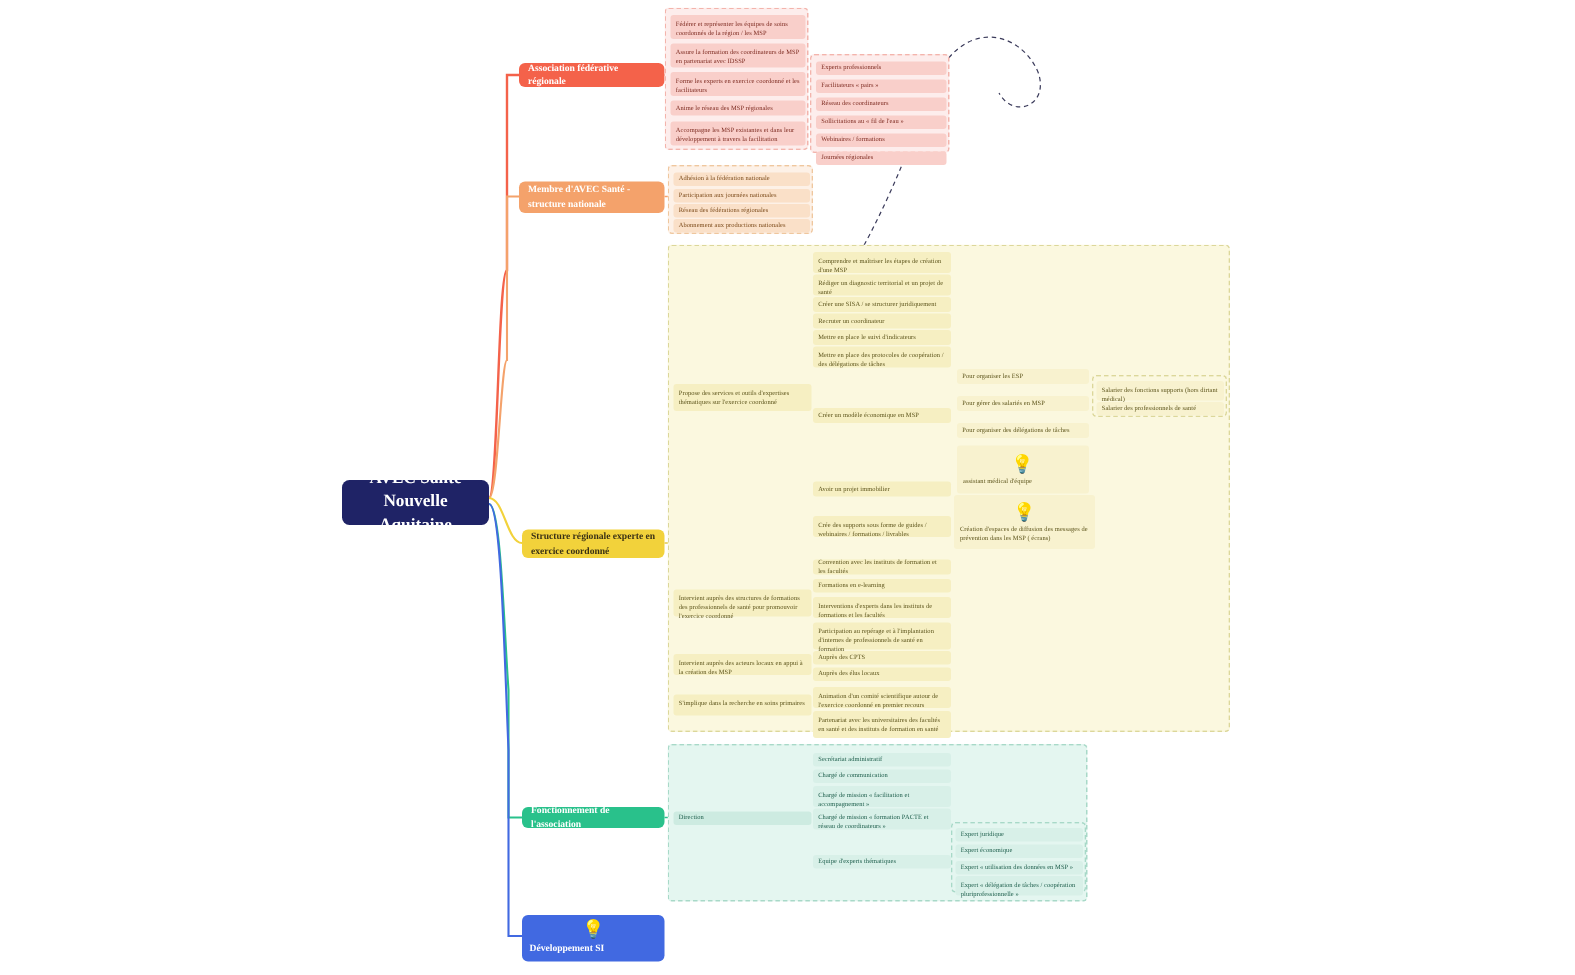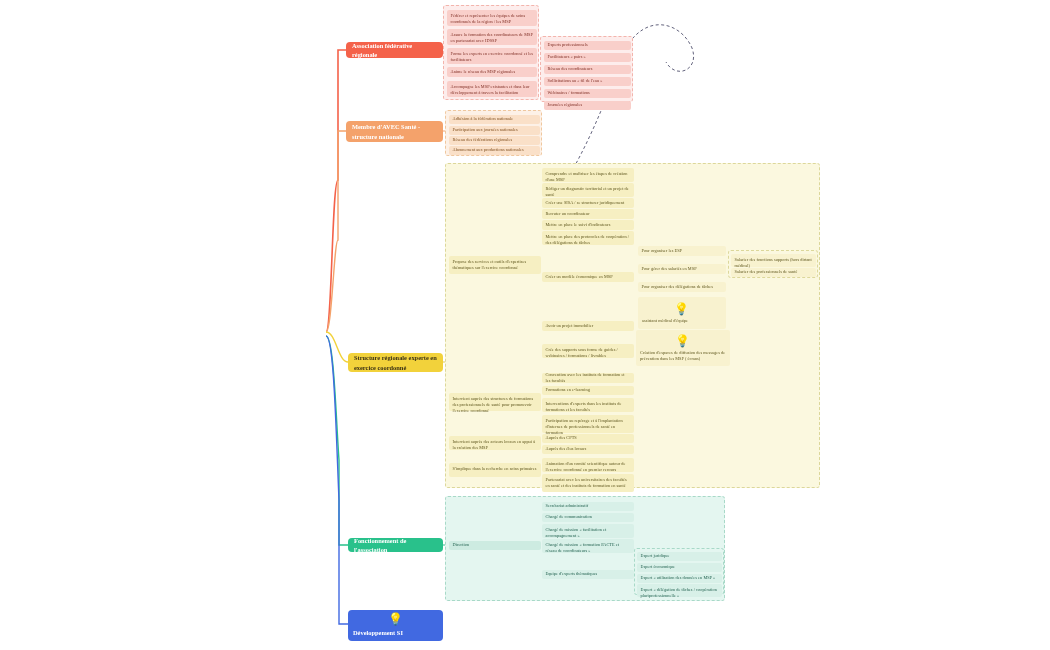--- a/index.html
+++ b/index.html
@@ -74,20 +74,23 @@
 
     <path d="M498 262 C 560 215 600 120 620 60 C 640 10 680 20 692 48 C 700 70 676 80 666 62" fill="none" stroke="#3a3a5a" stroke-width="0.8" stroke-dasharray="3 2.5"></path>
     <path d="M498 262 l5 -4 l-0.5 6 z" fill="#3a3a5a"></path>
 
     <path d="M538 262 L541 262" stroke="#D9C86A" stroke-width="0.9" fill="none"></path>
     <path d="M634 278 L637 278" stroke="#D9C86A" stroke-width="0.9" fill="none"></path>
     <path d="M722 268 L726 268" stroke="#D9C86A" stroke-width="0.9" fill="none"></path>
     <path d="M634 348 L637 348" stroke="#D9C86A" stroke-width="0.9" fill="none"></path>
   </svg>
 
+  <div class="node root" style="left:228px;top:320px;width:98px;height:30px;">
+    <span>AVEC Santé Nouvelle Aquitaine</span>
+  </div>
 
   <div class="node b1 red" style="left:346px;top:42px;width:97px;height:16px;">
     <span>Association fédérative régionale</span>
   </div>
 
   <div class="node group g-red" style="left:443px;top:5px;width:96px;height:95px;">
     <div class="leaf l-red tall" style="position:absolute;left:3px;top:4px;width:90px;height:16px;">Fédérer et représenter les équipes de soins coordonnés de la région / les MSP</div>
     <div class="leaf l-red tall" style="position:absolute;left:3px;top:23px;width:90px;height:16px;">Assure la formation des coordinateurs de MSP en partenariat avec IDSSP</div>
     <div class="leaf l-red tall" style="position:absolute;left:3px;top:42px;width:90px;height:16px;">Forme les experts en exercice coordonné et les facilitateurs</div>
     <div class="leaf l-red" style="position:absolute;left:3px;top:61px;width:90px;height:10px;">Anime le réseau des MSP régionales</div>

